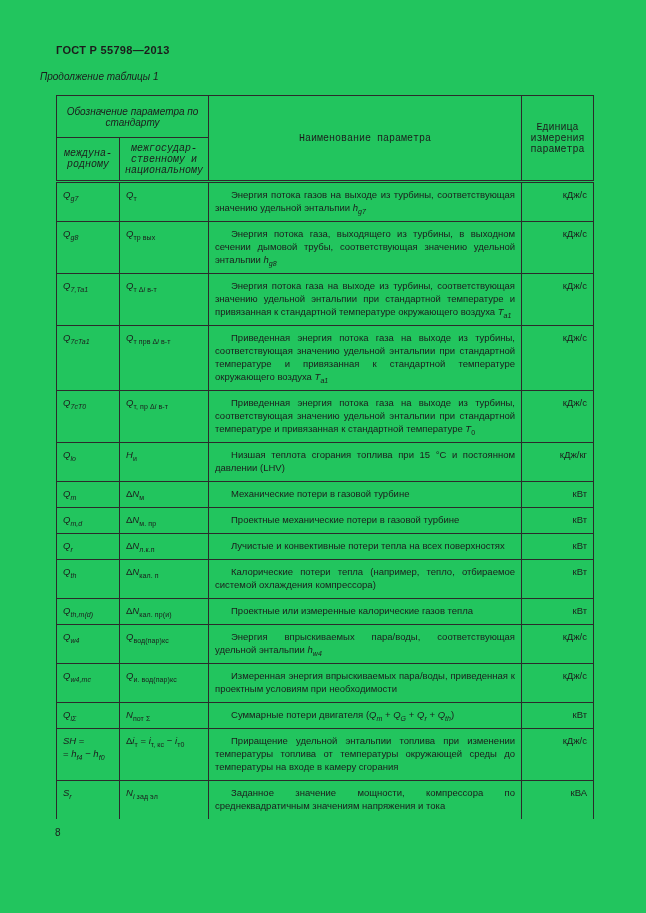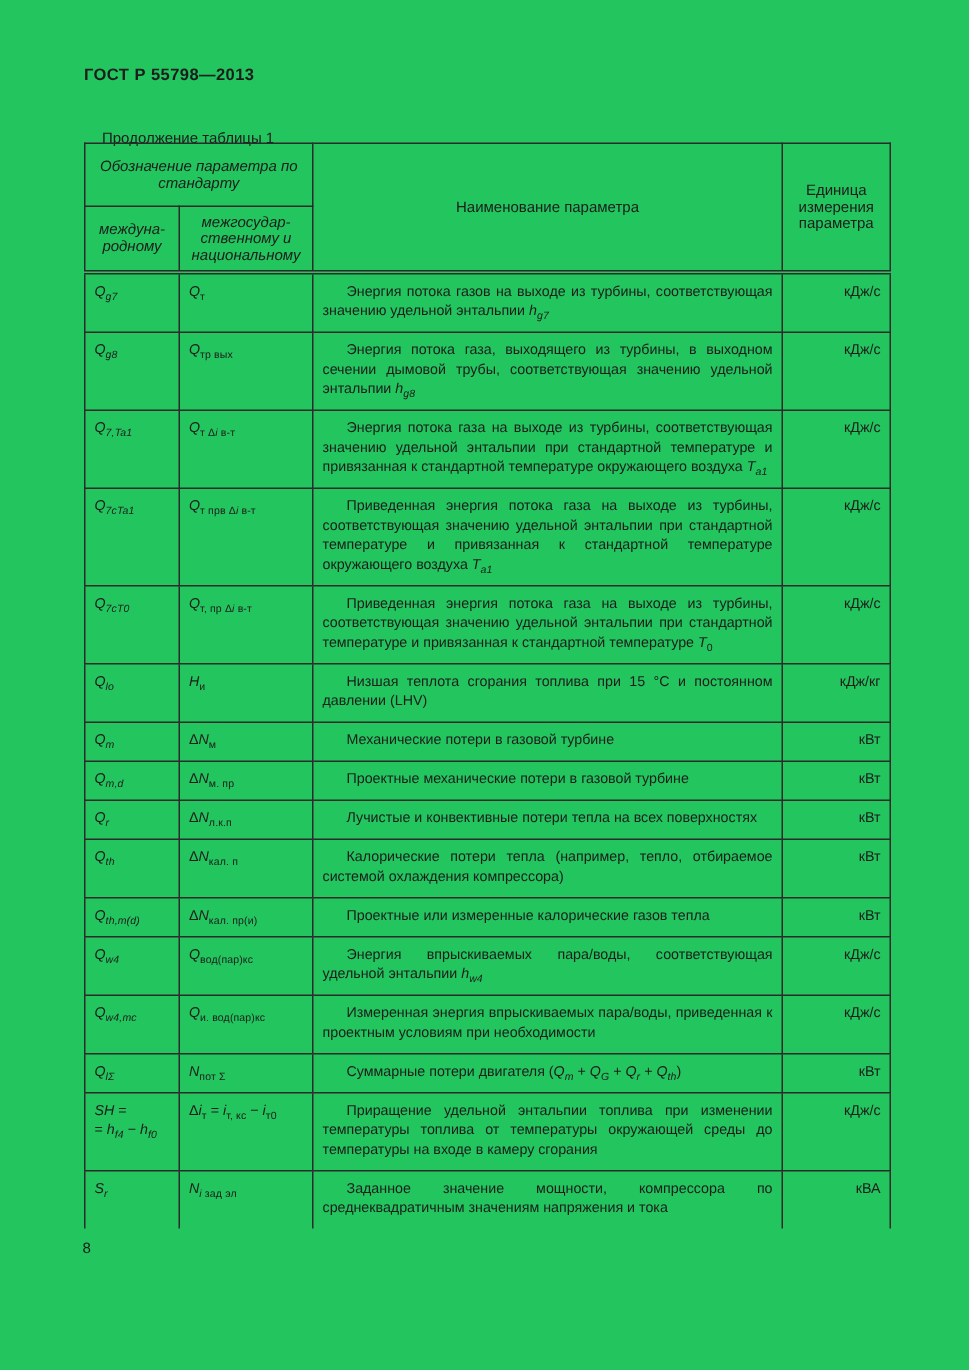--- a/index.html
+++ b/index.html
@@ -1,26 +1,26 @@
 <!DOCTYPE html>
 <html><head>
 <meta charset="utf-8">
 <style>
   html,body{margin:0;padding:0;background:#ffffff;}
   body{width:646px;height:913px;font-family:"Liberation Sans",sans-serif;color:#1c1c1c;}
   .page{position:relative;width:646px;height:913px;background:#22c55e;overflow:hidden;}
   .doc-number{position:absolute;left:56px;top:44px;font-size:11px;font-weight:bold;letter-spacing:.3px;}
-  .caption{position:absolute;left:68px;top:71px;font-size:10px;margin-top:16px;}
+  .caption{position:absolute;left:40px;top:71px;font-size:10px;font-style:italic;}
   .tbl{position:absolute;left:56px;top:95px;width:537px;border-collapse:collapse;table-layout:fixed;}
   .tbl th,.tbl td{border:1px solid #2b2b2b;font-weight:normal;box-sizing:border-box;}
   .tbl thead th{font-size:10px;line-height:11px;text-align:center;vertical-align:middle;padding:3px 4px;}
   th.h-group,th.h-sub{font-style:italic;}
   th.h-group{height:42px;}
   tr.sub-hdr th{height:44px;}
-  tr.sub-hdr th,th.rspan{border-bottom:3px double #2b2b2b;}
+  tr.sub-hdr th,th.rspan{border-bottom:3px double #2b2b2b;font-family:Liberation Mono, monospace;}
   .tbl tbody td{font-size:9.5px;vertical-align:top;padding:5px 6px 7px;line-height:13px;}
   td.c-intl,td.c-natl{font-size:10px;line-height:12.5px;padding-top:7px;padding-left:7px;}
   td.c-name{text-align:justify;text-indent:16px;padding-left:7px;padding-right:7px;}
   td.c-unit{text-align:right;padding-top:7px;}
   .tbl tbody tr:last-child td{border-bottom:none;}
   sub{font-size:7px;line-height:0;letter-spacing:.1px;}
   .it{font-style:italic;}
   .page-num{position:absolute;left:55px;top:827px;font-size:10px;}
 </style>
 </head>

